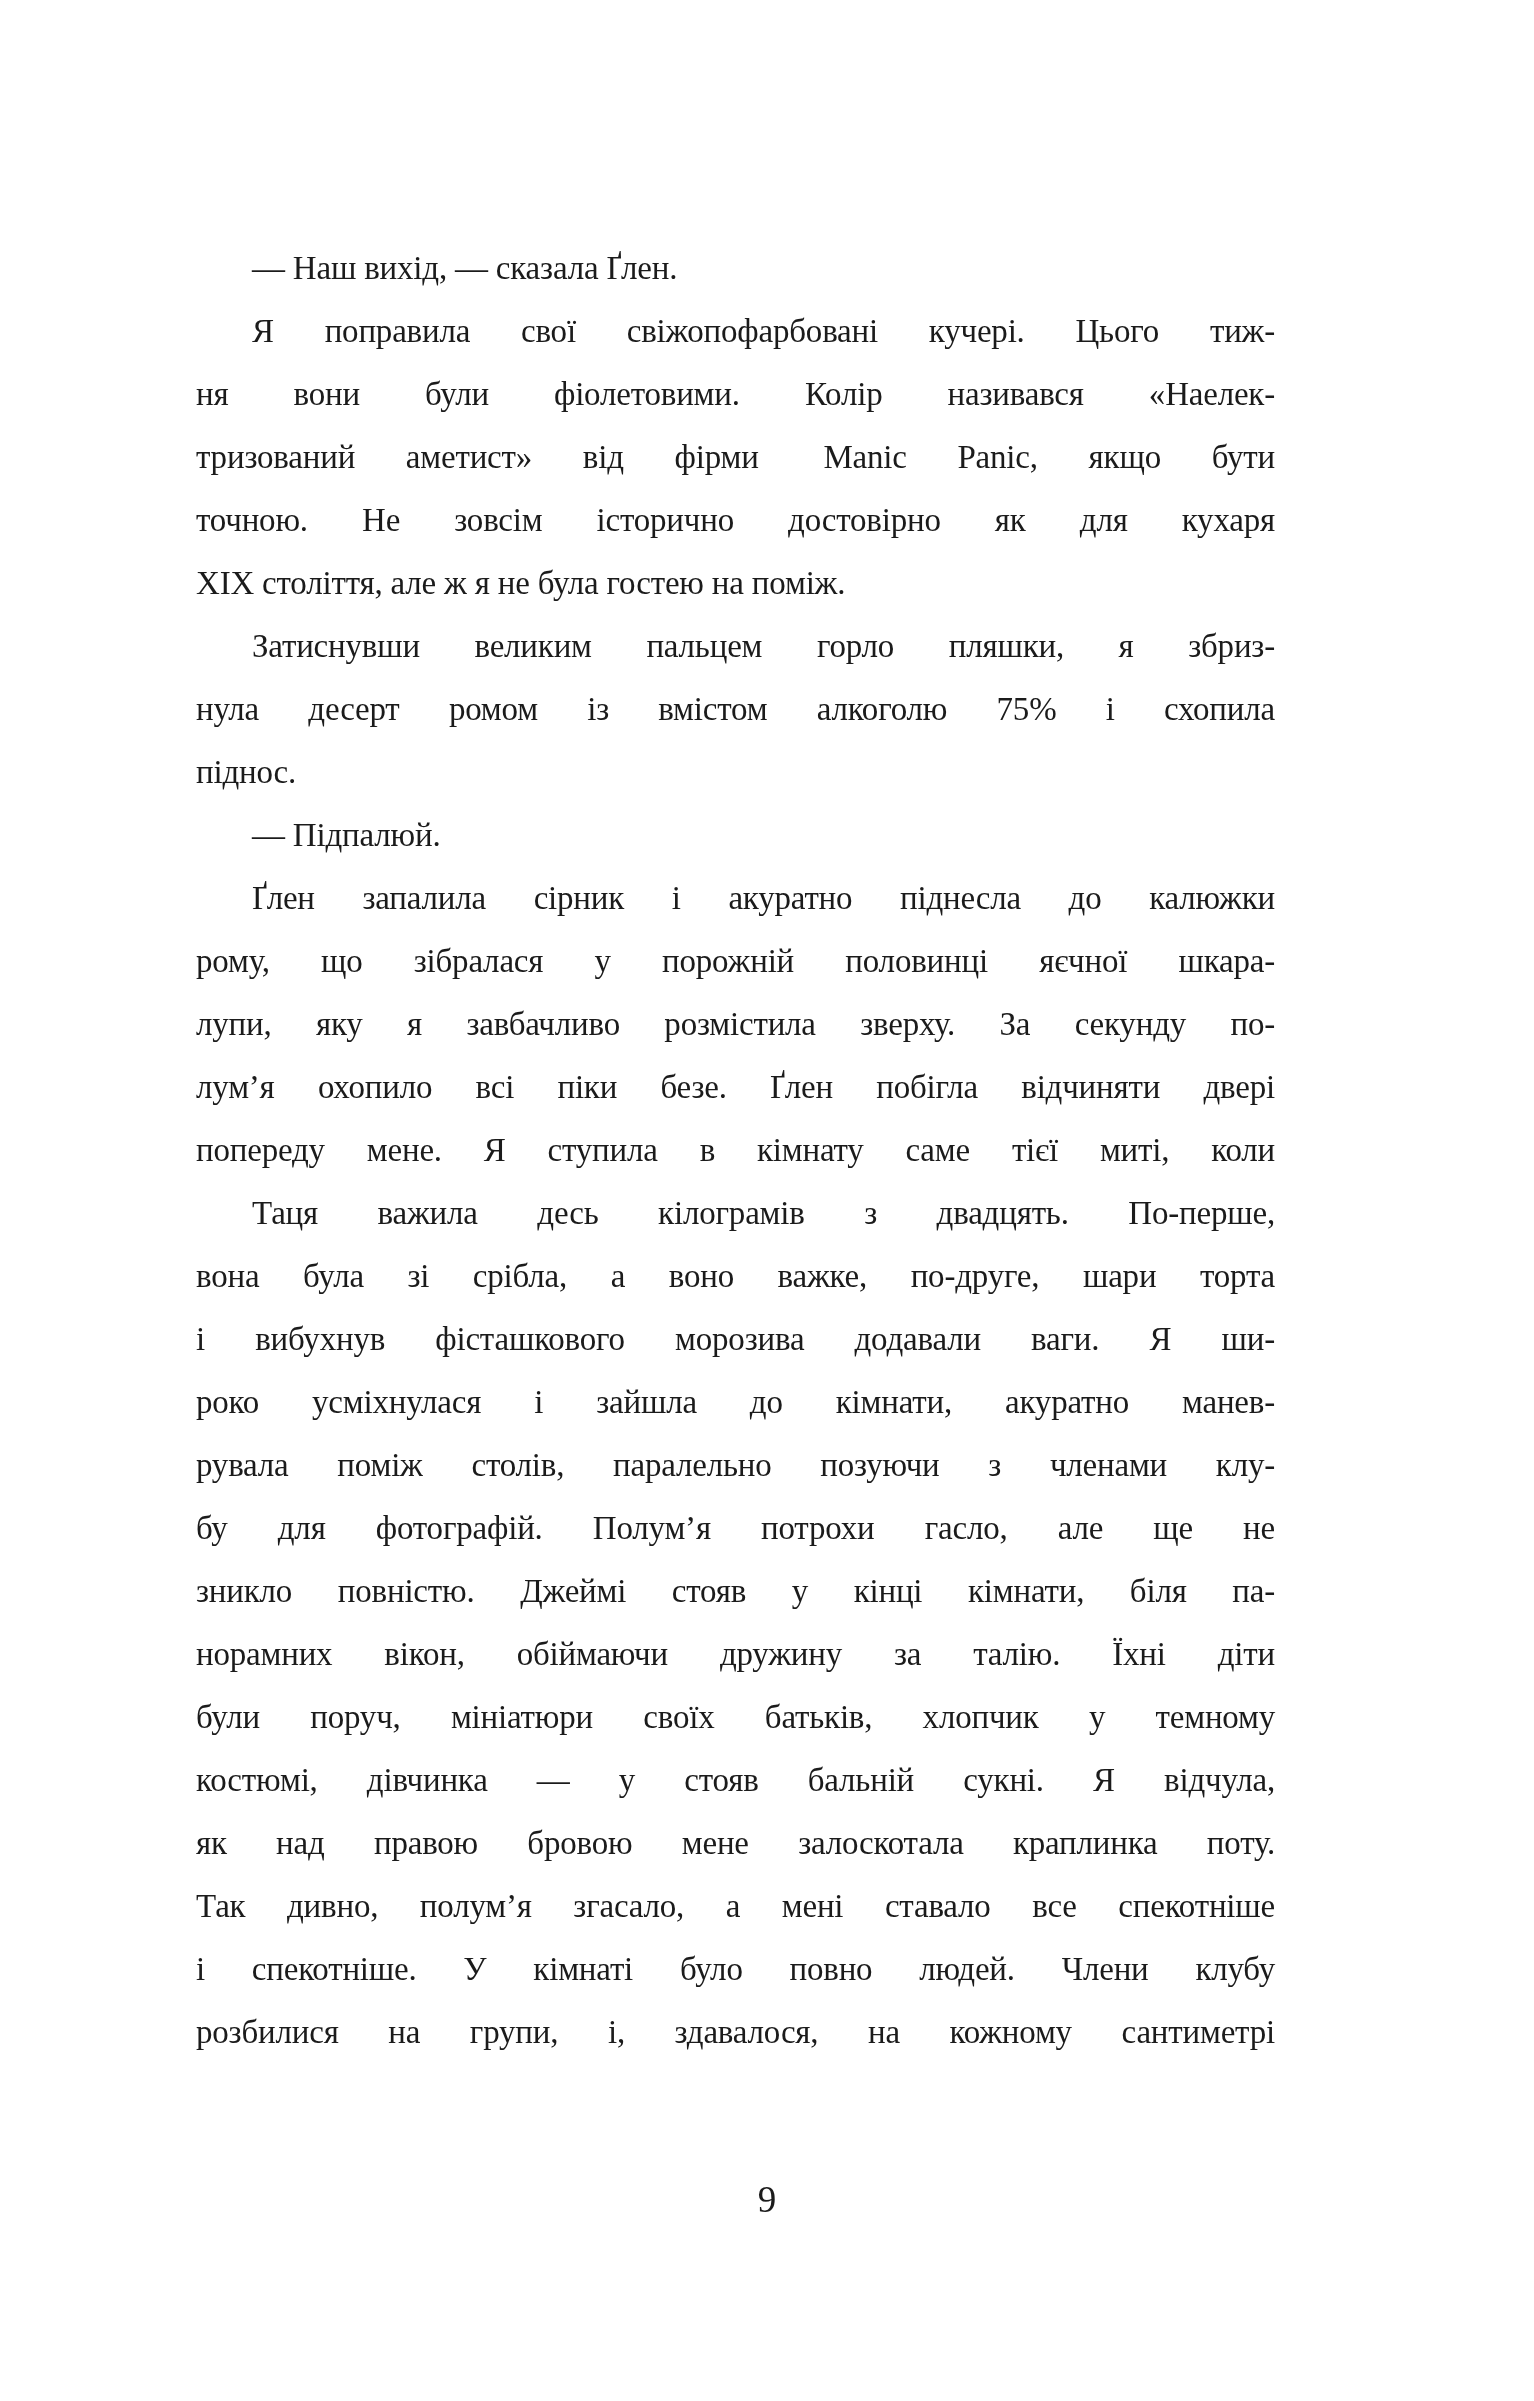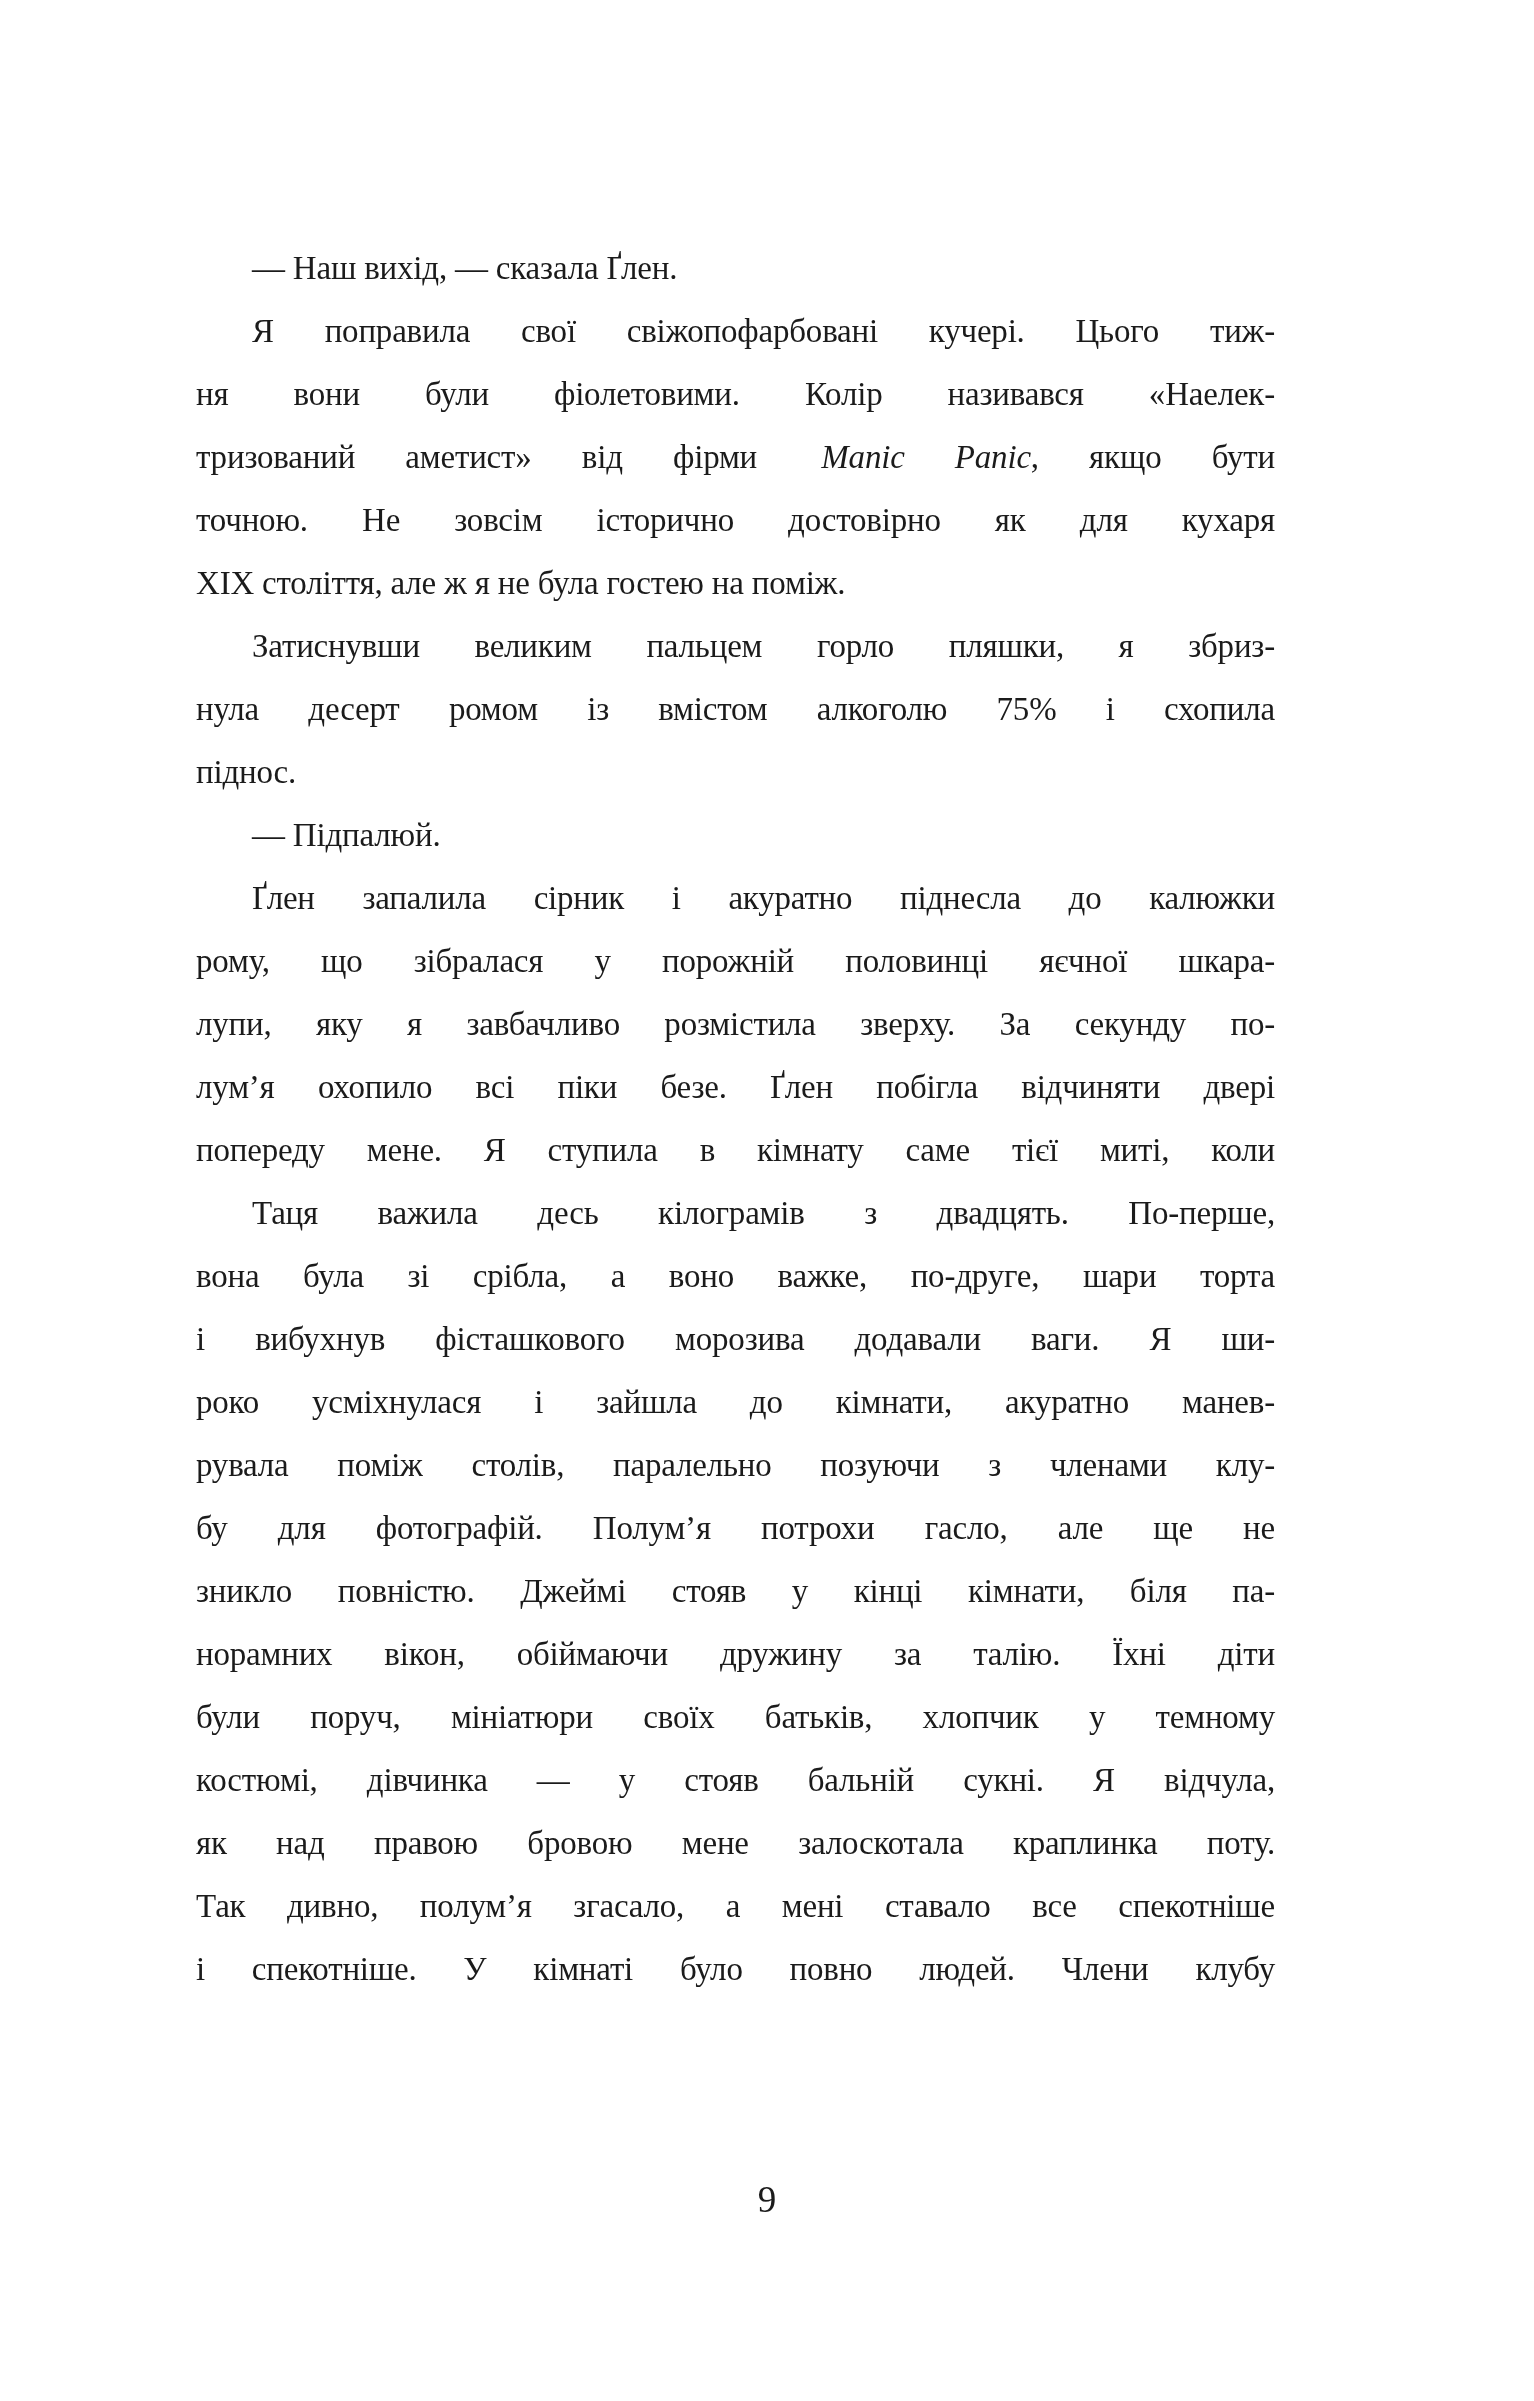--- a/index.html
+++ b/index.html
@@ -41,21 +41,20 @@
     .line.last {
       text-align-last: left;
     }
     .para .line:not(:first-child) {
       text-indent: 0;
     }
     .para .line:first-child {
       text-indent: 56px;
     }
     .line span.it {
-      font-style: italic;
       margin-left: 14px;
     }
     .page-number {
       position: absolute;
       left: 0;
       width: 1534px;
       top: 2180px;
       text-align: center;
       font-size: 37px;
       line-height: 40px;
@@ -103,18 +102,19 @@
     <span class="line">роко усміхнулася і зайшла до кімнати, акуратно манев-</span>
     <span class="line">рувала поміж столів, паралельно позуючи з членами клу-</span>
     <span class="line">бу для фотографій. Полум’я потрохи гасло, але ще не</span>
     <span class="line">зникло повністю. Джеймі стояв у кінці кімнати, біля па-</span>
     <span class="line">норамних вікон, обіймаючи дружину за талію. Їхні діти</span>
     <span class="line">були поруч, мініатюри своїх батьків, хлопчик у темному</span>
     <span class="line">костюмі, дівчинка — у стояв бальній сукні. Я відчула,</span>
     <span class="line">як над правою бровою мене залоскотала краплинка поту.</span>
     <span class="line">Так дивно, полум’я згасало, а мені ставало все спекотніше</span>
     <span class="line">і спекотніше. У кімнаті було повно людей. Члени клубу</span>
+    <span class="line">розбилися на групи, і, здавалося, на кожному сантиметрі</span>
   </p>
 
 </div>
 
 <div class="page-number">9</div>
 
 
 </body></html>

